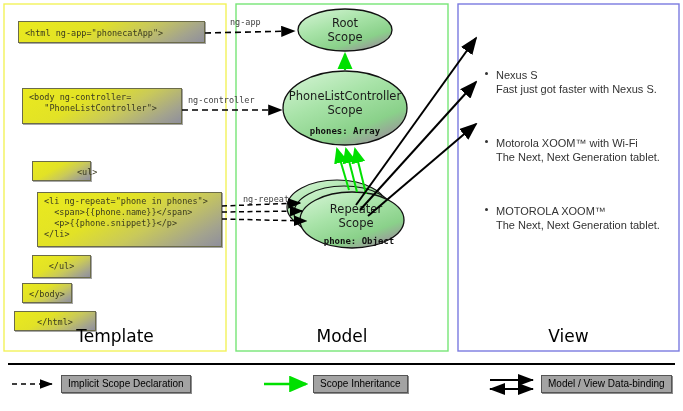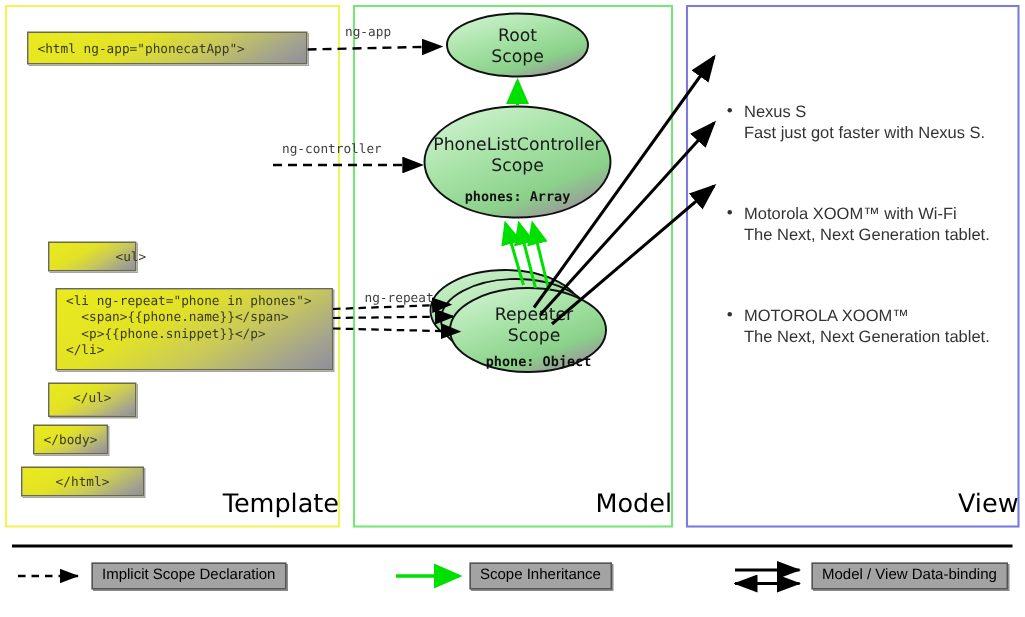--- a/index.html
+++ b/index.html
@@ -24,21 +24,21 @@
     position: absolute;
     left: 0; top: 0;
     width: 683px;
     height: 411px;
   }
   .panel-label {
     position: absolute;
     font-family: "DejaVu Sans", sans-serif;
     font-size: 17px;
     color: #000000;
-    text-align: right;
+    text-align: center;
     white-space: nowrap;
   }
   .code-box {
     position: absolute;
     box-sizing: border-box;
     border: 1px solid #6b6b4a;
     background: linear-gradient(150deg, #eaea1e 0%, #e2e226 38%, #c9c95a 62%, #a3a38e 86%, #8f8f9c 100%);
     font-family: "DejaVu Sans Mono", monospace;
     font-size: 8.5px;
     line-height: 11px;
@@ -166,20 +166,22 @@
     <line x1="8" y1="364" x2="675" y2="364" stroke="#000000" stroke-width="2"></line>
 
     <line x1="12" y1="384" x2="52" y2="384" stroke="#000000" stroke-width="1.6" stroke-dasharray="5,4" marker-end="url(#arrowBlackSm)"></line>
     <line x1="264" y1="384" x2="306" y2="384" stroke="#00e000" stroke-width="2.4" marker-end="url(#arrowGreen)"></line>
     <line x1="490" y1="380" x2="533" y2="380" stroke="#000000" stroke-width="2" marker-end="url(#arrowBlackSm)"></line>
     <line x1="490" y1="389" x2="533" y2="389" stroke="#000000" stroke-width="2" marker-end="url(#arrowBlackSm)" marker-start="url(#arrowBlackLeft)"></line>
   </svg>
 
   <div class="code-box" style="left:18px; top:21px; width:187px; height:22px; line-height:16px;"><span>&lt;html ng-app="phonecatApp"&gt;</span></div>
 
+  <div class="code-box" style="left:22px; top:88px; width:160px; height:36px;"><span>&lt;body ng-controller=</span>
+<span>   "PhoneListController"&gt;</span></div>
 
   <div class="code-box" style="left:32px; top:161px; width:59px; height:20px; text-align:center; line-height:14px;padding-left:44px;"><span>&lt;ul&gt;</span></div>
 
   <div class="code-box" style="left:37px; top:192px; width:185px; height:55px;"><span>&lt;li ng-repeat="phone in phones"&gt;</span>
 <span>  &lt;span&gt;{{phone.name}}&lt;/span&gt;</span>
 <span>  &lt;p&gt;{{phone.snippet}}&lt;/p&gt;</span>
 <span>&lt;/li&gt;</span></div>
 
   <div class="code-box" style="left:32px; top:255px; width:59px; height:23px; text-align:center; line-height:14px;"><span>&lt;/ul&gt;</span></div>
 

